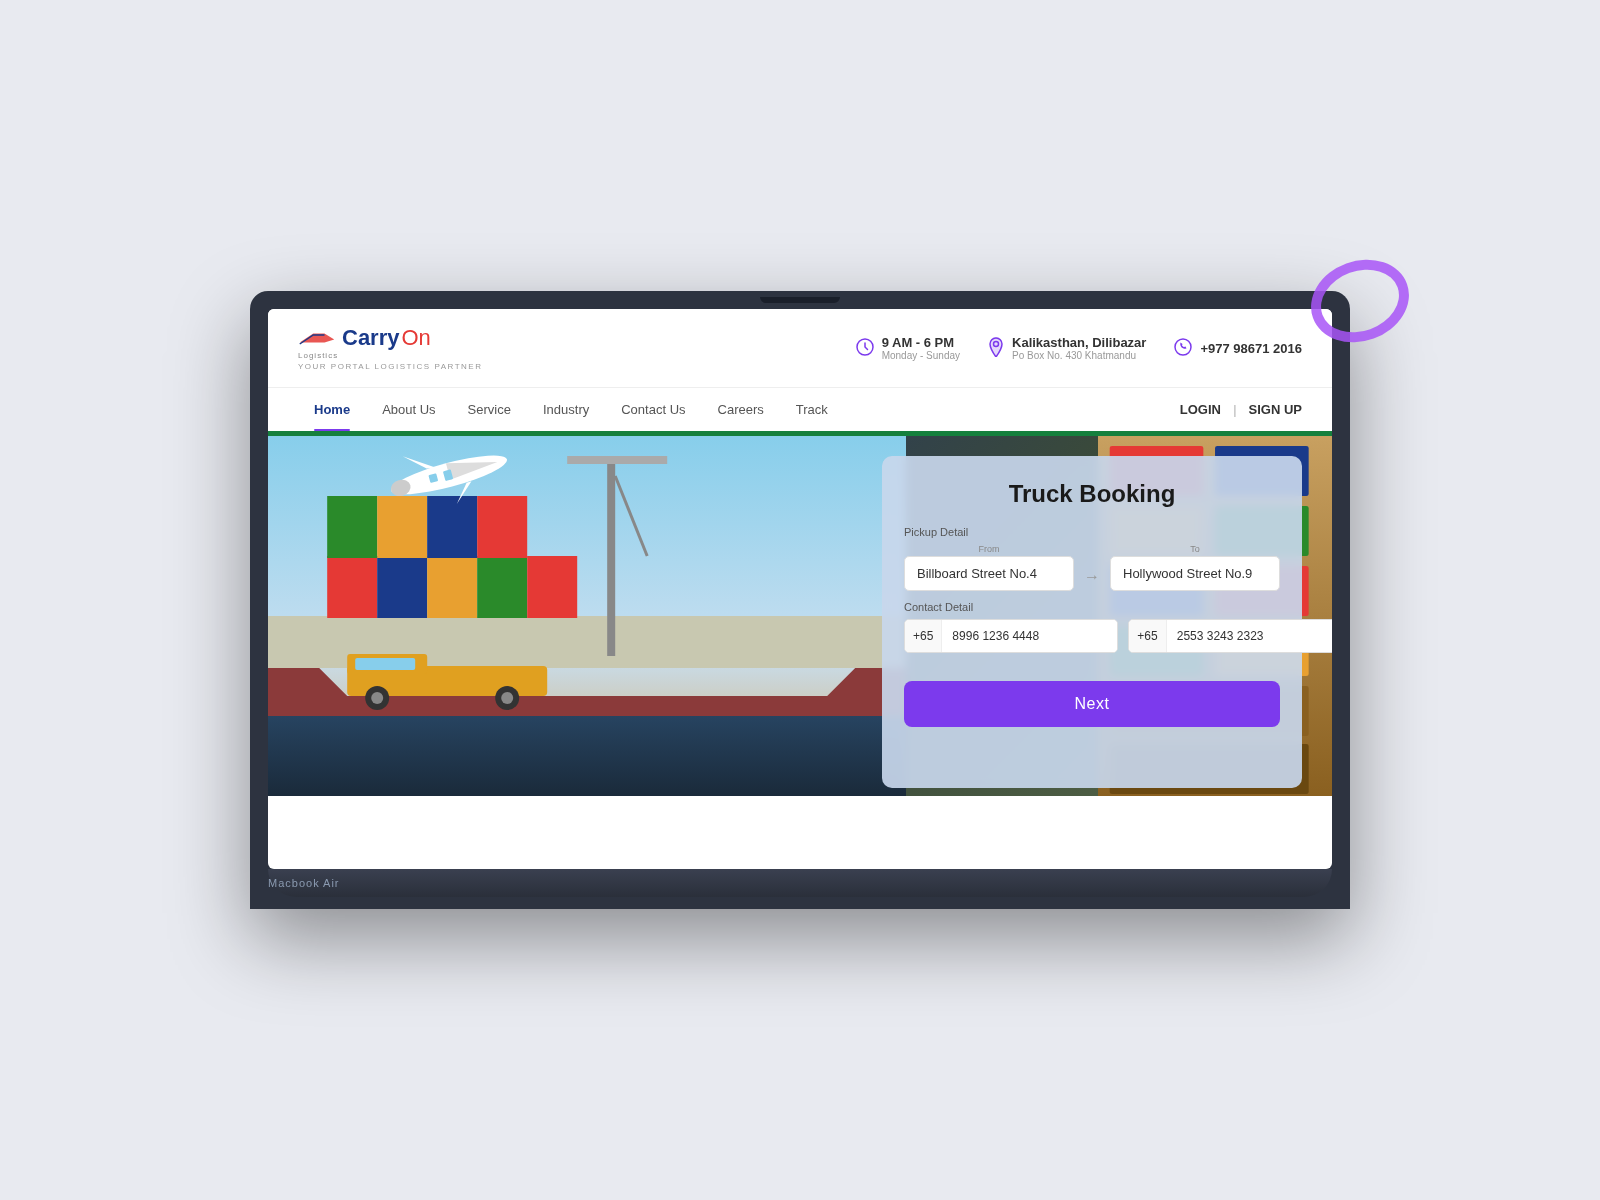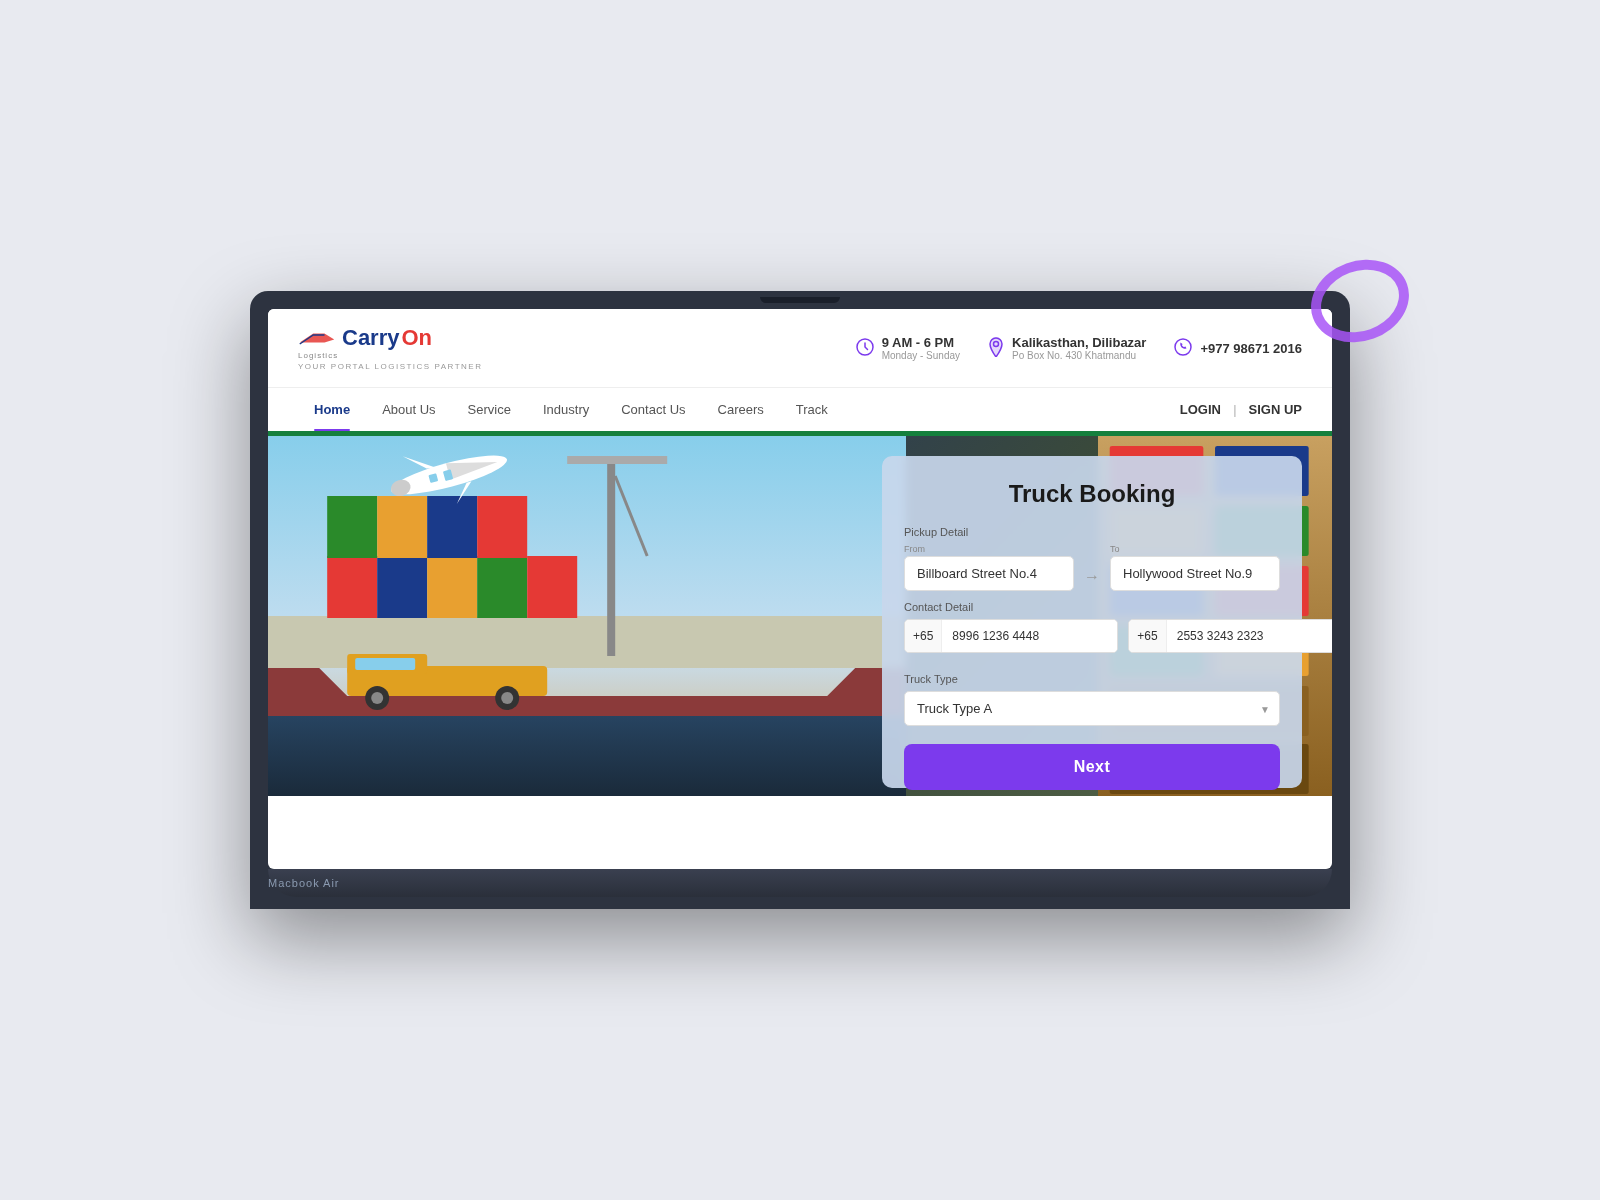--- a/index.html
+++ b/index.html
@@ -254,20 +254,21 @@
     .form-field {
       flex: 1;
       display: flex;
       flex-direction: column;
     }
 
     .field-label-small {
       font-size: 9px;
       color: #888;
       margin-bottom: 2px;
+      text-align: center;
     }
 
     .form-input {
       padding: 9px 12px;
       border: 1px solid #ddd;
       border-radius: 5px;
       font-size: 13px;
       color: #333;
       background: #fff;
       outline: none;
@@ -400,21 +401,21 @@
       color: #888;
       margin-left: 19px;
     }
 
     .next-btn {
       width: 100%;
       padding: 14px;
       background: #7c3aed;
       color: #fff;
       font-size: 16px;
-      font-weight: 700;
+      font-weight: 400;
       border: none;
       border-radius: 8px;
       cursor: pointer;
       margin-top: 18px;
       letter-spacing: 0.5px;
     }
   </style>
 </head>
 <body>
 
@@ -429,21 +430,21 @@
 
         <div class="header">
           <div class="logo-area">
             <div class="logo-img">
 
               <svg class="logo-arrow" viewBox="0 0 50 24" fill="none">
                 <path d="M2 18 L20 6 L35 6 L48 14 L35 18 Z" fill="#e53935" opacity="0.85"></path>
                 <path d="M2 20 L20 8 L35 8" stroke="#1a3a8a" stroke-width="2" fill="none"></path>
               </svg>
               <span style="font-size:22px;font-weight:800;color:#1a3a8a;">Carry</span>
-              <span style="font-size:22px;font-weight:700;color:#e53935;">On</span>
+              <span style="font-size:22px;font-weight:400;color:#e53935;">On</span>
             </div>
             <div style="display:flex;gap:4px;align-items:baseline;">
               <span style="font-size:8px;color:#888;letter-spacing:1px;">Logistics</span>
             </div>
             <div class="tagline">YOUR PORTAL LOGISTICS PARTNER</div>
           </div>
 
           <div class="header-info">
 
             <div class="info-item">
@@ -609,31 +610,20 @@
               <div class="form-field">
                 <div class="phone-field">
                   <span class="phone-prefix">+65</span>
                   <input class="phone-input" type="text" value="2553 3243 2323" style="">
                 </div>
               </div>
             </div>
 
             
             <div class="form-bottom-row">
-              <div class="select-container">
-                <div class="form-section-label">Truck Type</div>
-                <div class="select-wrapper">
-                  <select class="form-select">
-                    <option>Truck Type A</option>
-                    <option>Truck Type B</option>
-                    <option>Truck Type C</option>
-                  </select>
-                  <span class="select-arrow">▼</span>
-                </div>
-              </div>
 
             </div>
 
             
             <button class="next-btn">Next</button>
           </div>
         </div>
 
       </div>
     </div>

